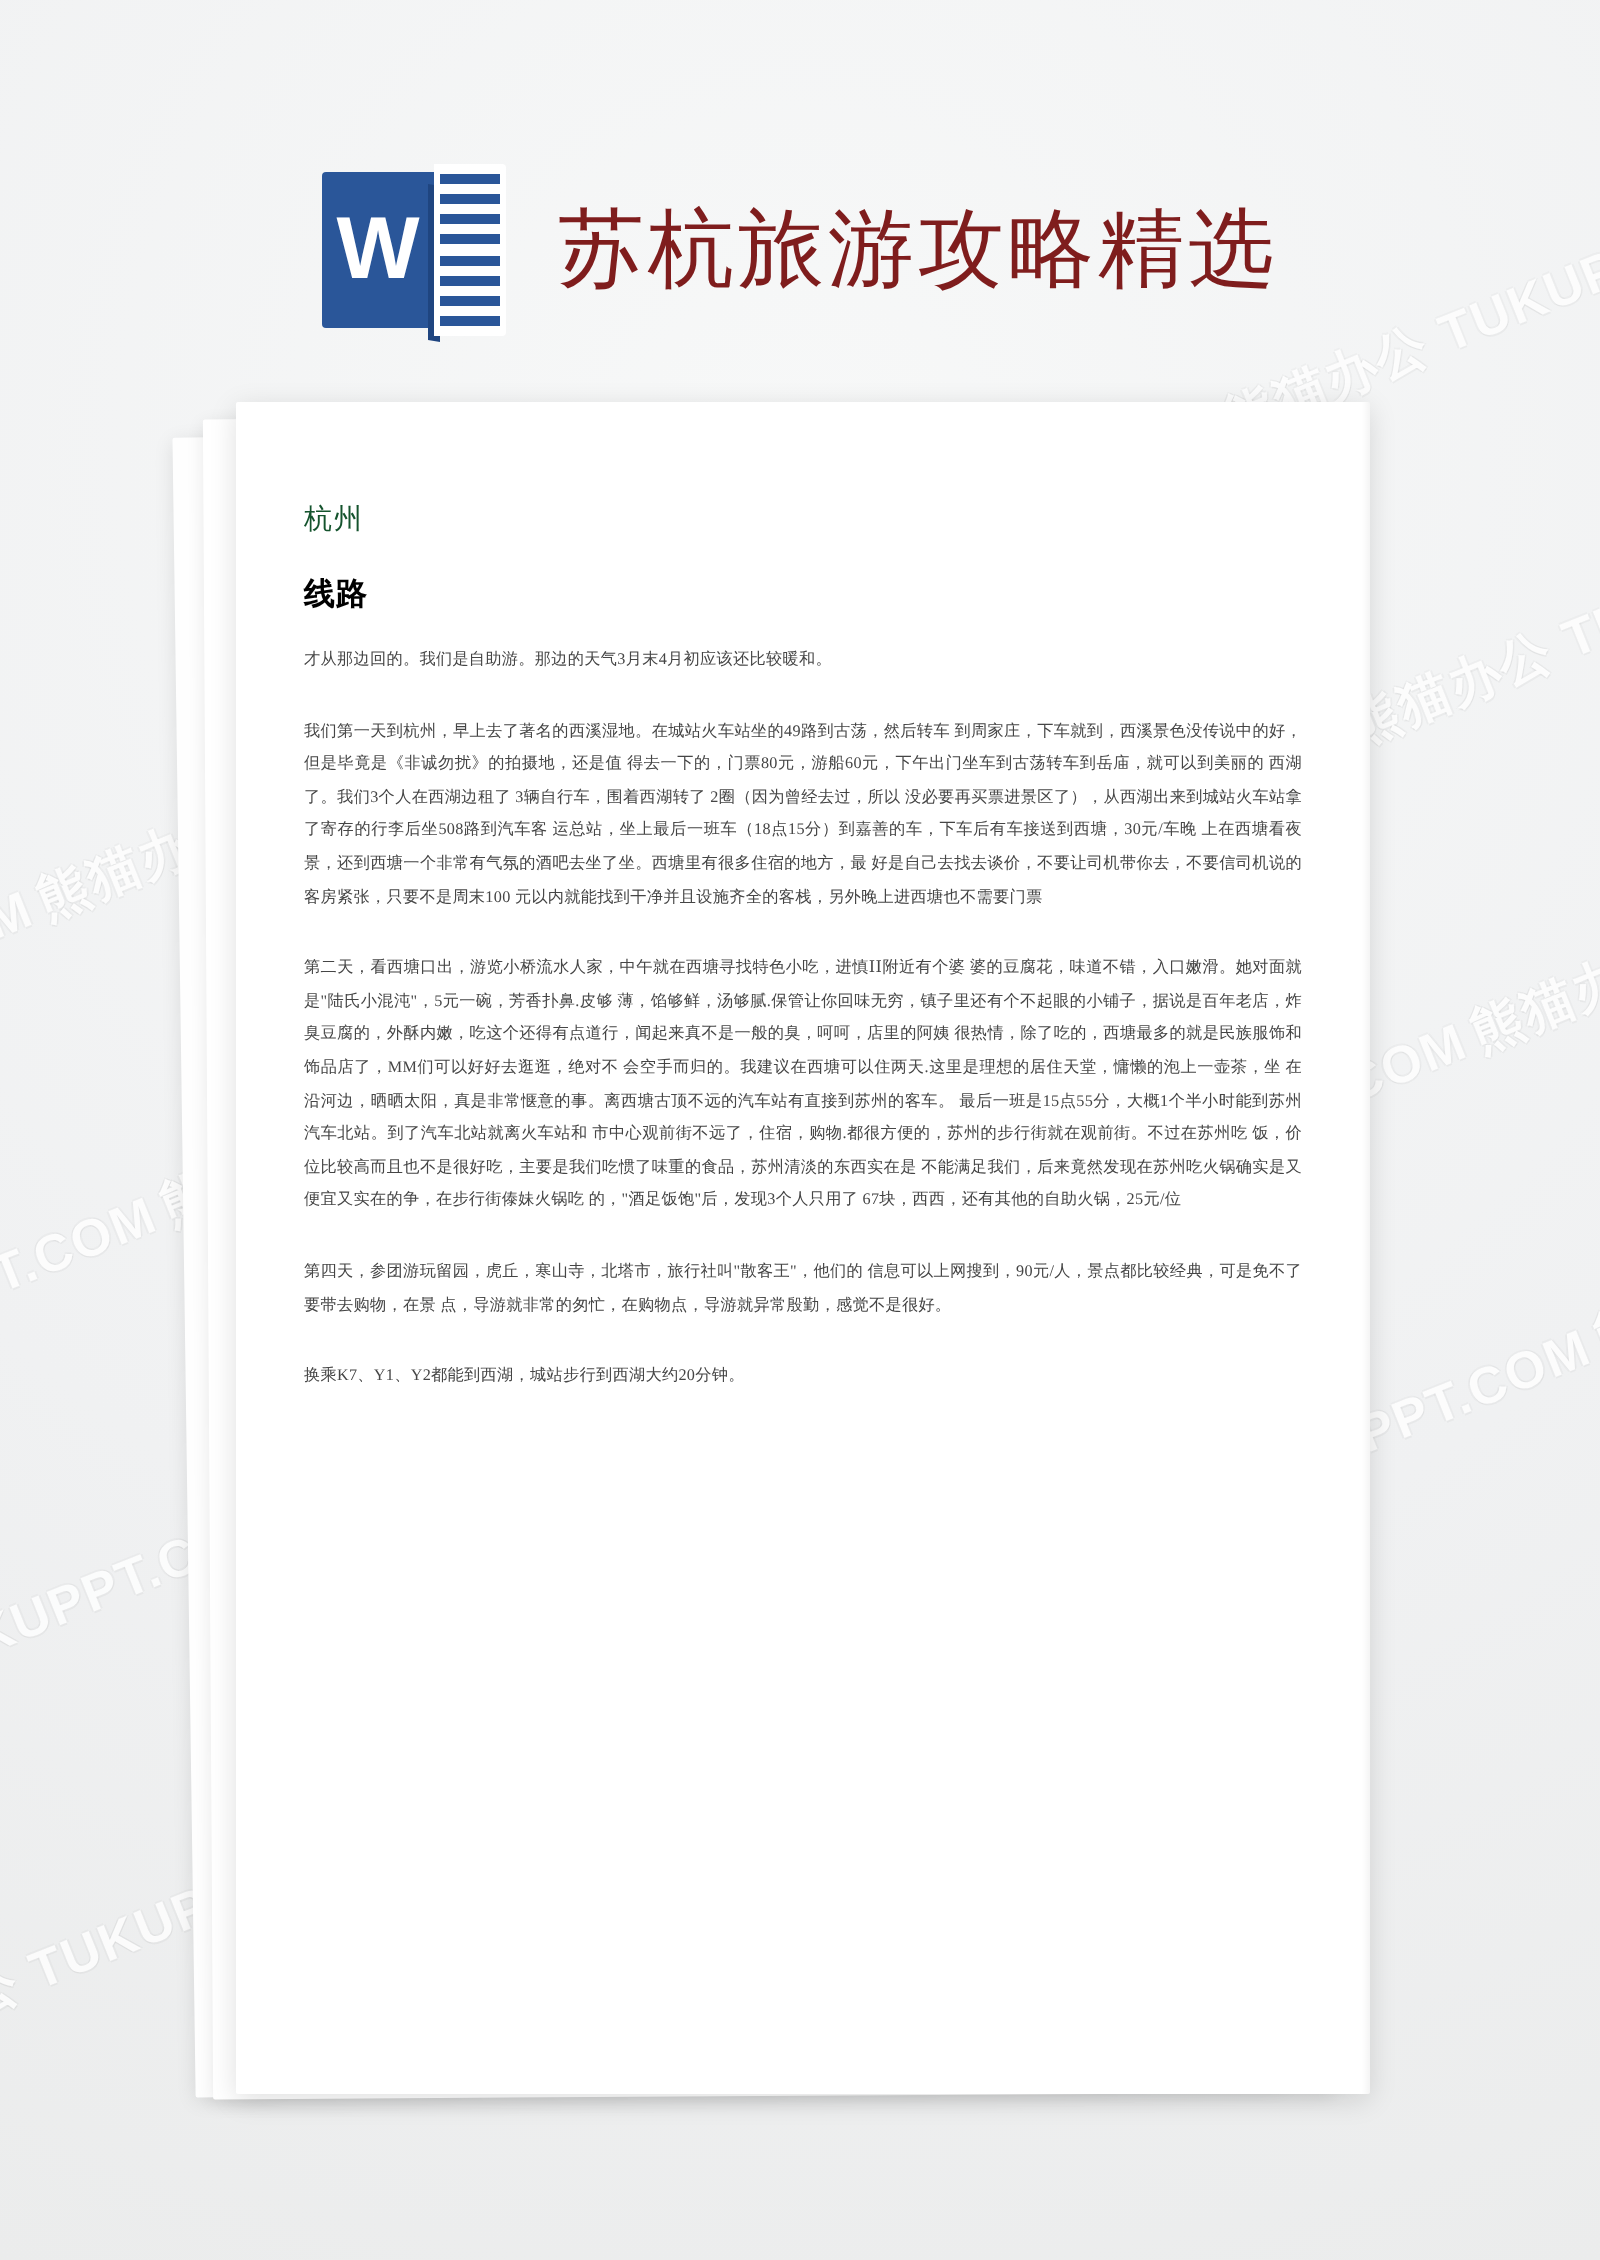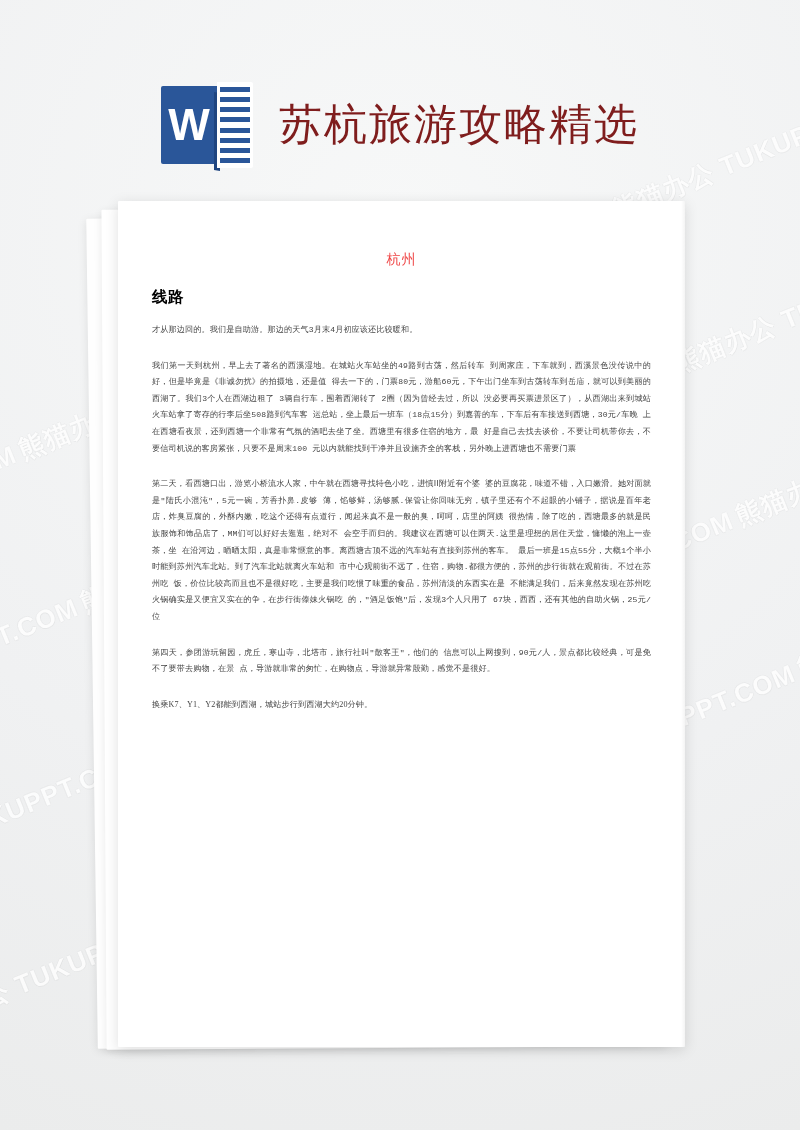--- a/index.html
+++ b/index.html
@@ -172,44 +172,42 @@
 
   
   .doc-inner {
     padding: 32px 34px 0 34px;
     box-sizing: border-box;
     width: 100%;
     height: 100%;
     color: #3b3b3b;
   }
   .doc-heading-center {
-    text-align: center;
     font-size: 14px;
-    color: #ef4444;
+    color: #14532d;
     margin: 18px 0 18px 0;
     letter-spacing: 1px;
   }
   .doc-h1 {
     font-size: 15.5px;
     font-weight: 700;
     color: #000000;
     margin: 0 0 14px 0;
     letter-spacing: .5px;
   }
   .doc-p {
     font-size: 8.1px;
     line-height: 16.6px;
     color: #454545;
     margin: 0 0 14px 0;
     text-align: justify;
     letter-spacing: .15px;
   }
   .doc-p.block-gap {
     margin-bottom: 19px;
-    font-family: Liberation Mono, monospace;
   }
   .doc-lines .doc-p {
     margin-bottom: 6px;
   }
 
   
   .sheet-main::after {
     content: "";
     position: absolute;
     right: 0;

